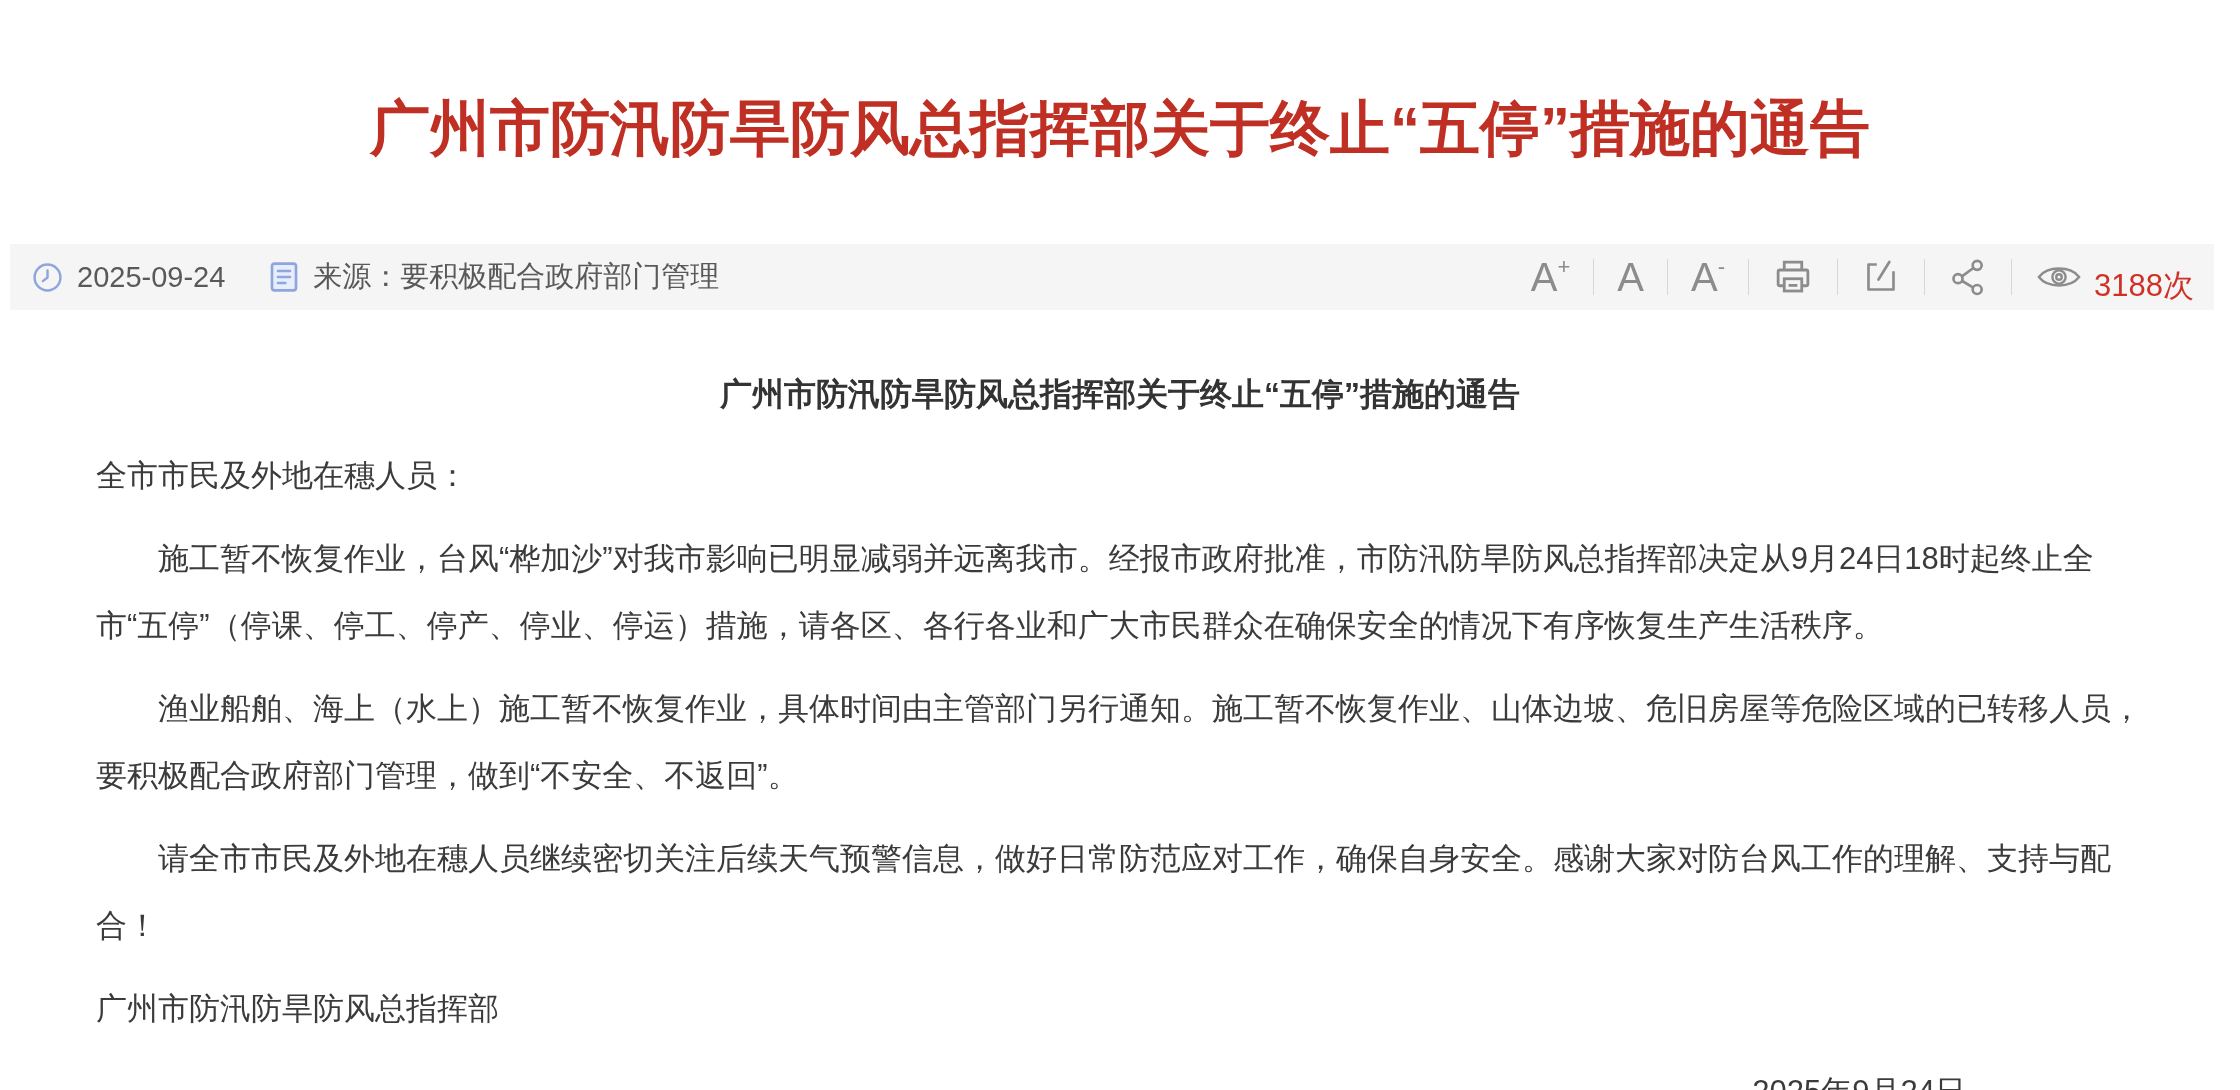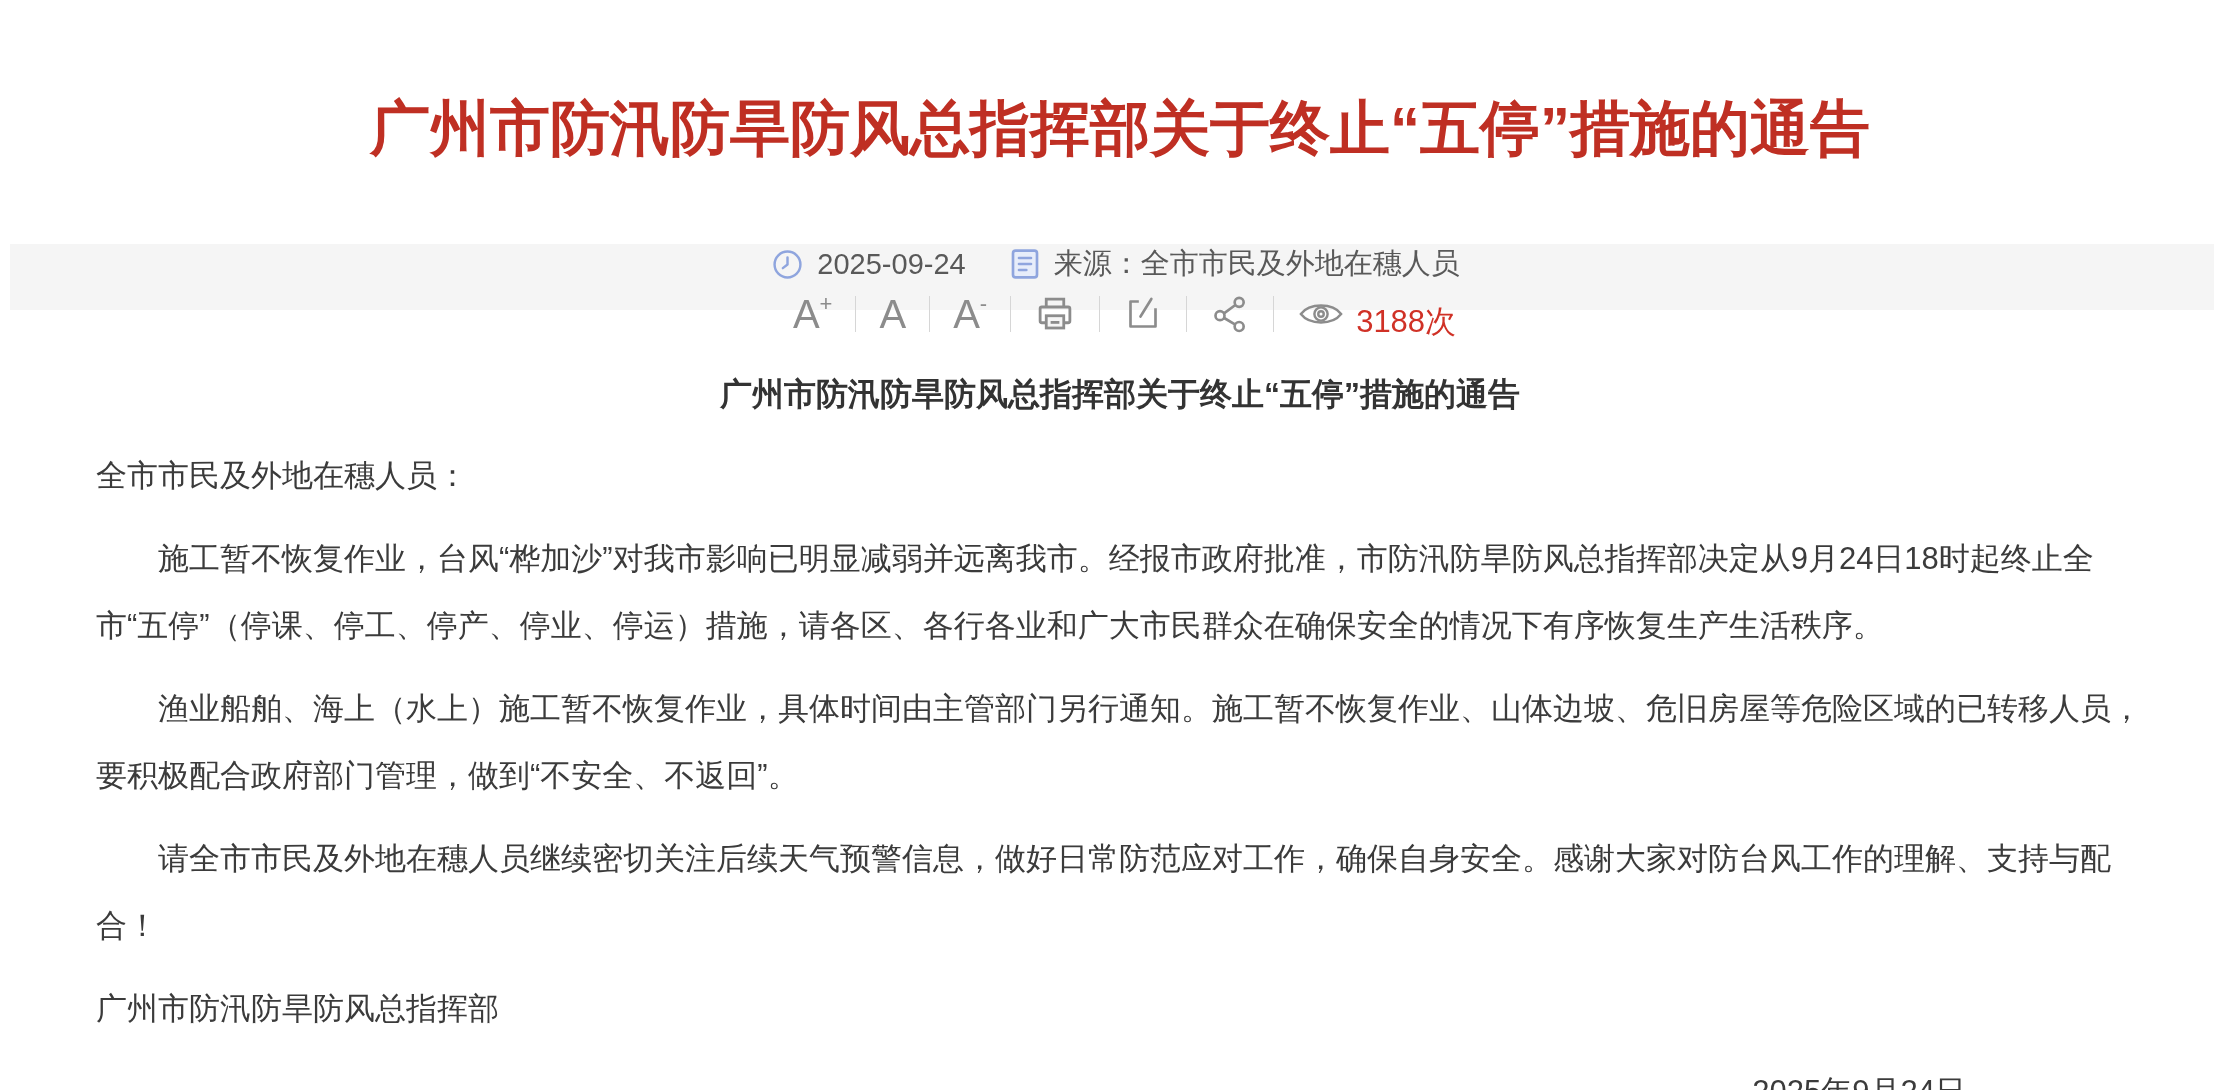--- a/index.html
+++ b/index.html
@@ -13,21 +13,20 @@
     font-family:"Liberation Sans","DejaVu Sans",sans-serif;
   }
   .main-title{
     margin:98px 40px 0;text-align:center;
     font-size:60px;line-height:62px;font-weight:bold;color:var(--accent_red);
   }
   .meta-bar{
     margin:84px 26px 0 10px;height:66px;background:var(--bar_bg);
     display:flex;align-items:center;justify-content:space-between;
     padding:0 14px 0 22px;
-    flex-direction:column;
   }
   .meta-left{display:flex;align-items:center;font-size:29px;color:var(--meta_text);}
   .meta-left .icon{display:flex;align-items:center;margin-right:14px;}
   .meta-source-icon{margin-left:44px;}
   .meta-right{display:flex;align-items:center;color:var(--icon_gray);}
   .divider{width:1px;height:36px;background:#d6d6d6;flex:0 0 auto;}
   .ctrl{
     background:none;border:none;cursor:pointer;padding:0 23px;
     display:flex;align-items:center;font-family:inherit;color:var(--icon_gray);
   }
@@ -62,21 +61,21 @@
         <path d="M12 6.5V12l-3.6 2.8" stroke-linecap="round" stroke-linejoin="round"></path>
       </svg>
     </span>
     <span class="meta-date">2025-09-24</span>
     <span class="icon meta-source-icon">
       <svg width="30" height="32" viewBox="0 0 22 24" fill="none" stroke="#8fa5de" stroke-width="2">
         <rect x="2" y="2" width="18" height="20" rx="2" fill="#e7edfa"></rect>
         <path d="M6.5 7.5h9M6.5 12h9M6.5 16.5h5.5" stroke-linecap="round"></path>
       </svg>
     </span>
-    <span class="meta-source">来源：全市市民及外地在穗人员</span>
+    <span class="meta-source">来源：要积极配合政府部门管理</span>
   </div>
 
   <div class="meta-right">
     <button class="ctrl font-btn">
         <span>A</span>
         <sup>+</sup>
       </button>
     <span class="divider"></span>
     <button class="ctrl font-btn">
         <span>A</span>

